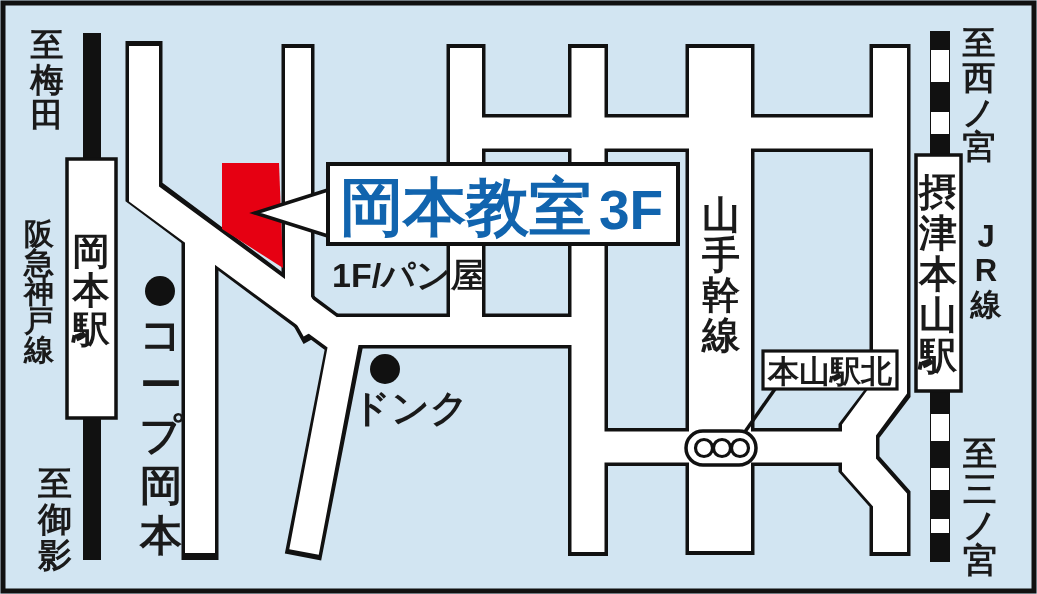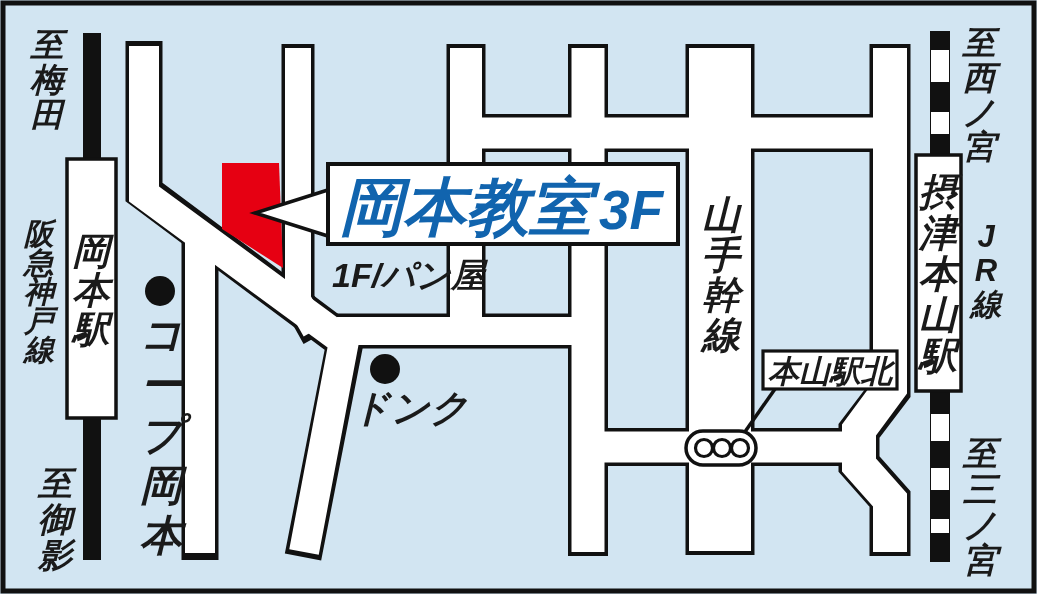--- a/index.html
+++ b/index.html
@@ -1,16 +1,16 @@
 <!DOCTYPE html>
 <html><head>
 <meta charset="utf-8">
 <style>
   html,body{margin:0;padding:0;background:#ffffff;}
-  .map-wrap{width:1037px;height:594px;position:relative;overflow:hidden;background:#fff;font-style:italic;}
+  .map-wrap{width:1037px;height:594px;position:relative;overflow:hidden;background:#fff;}
   svg{display:block;}
   text{font-family:"Liberation Sans","DejaVu Sans",sans-serif;}
 </style>
 </head>
 <body>
 
 <div class="map-wrap">
 <svg width="1037" height="594" viewBox="0 0 1037 594">
 
   <rect x="0" y="0" width="1037" height="594" fill="#d2e5f2"></rect>

